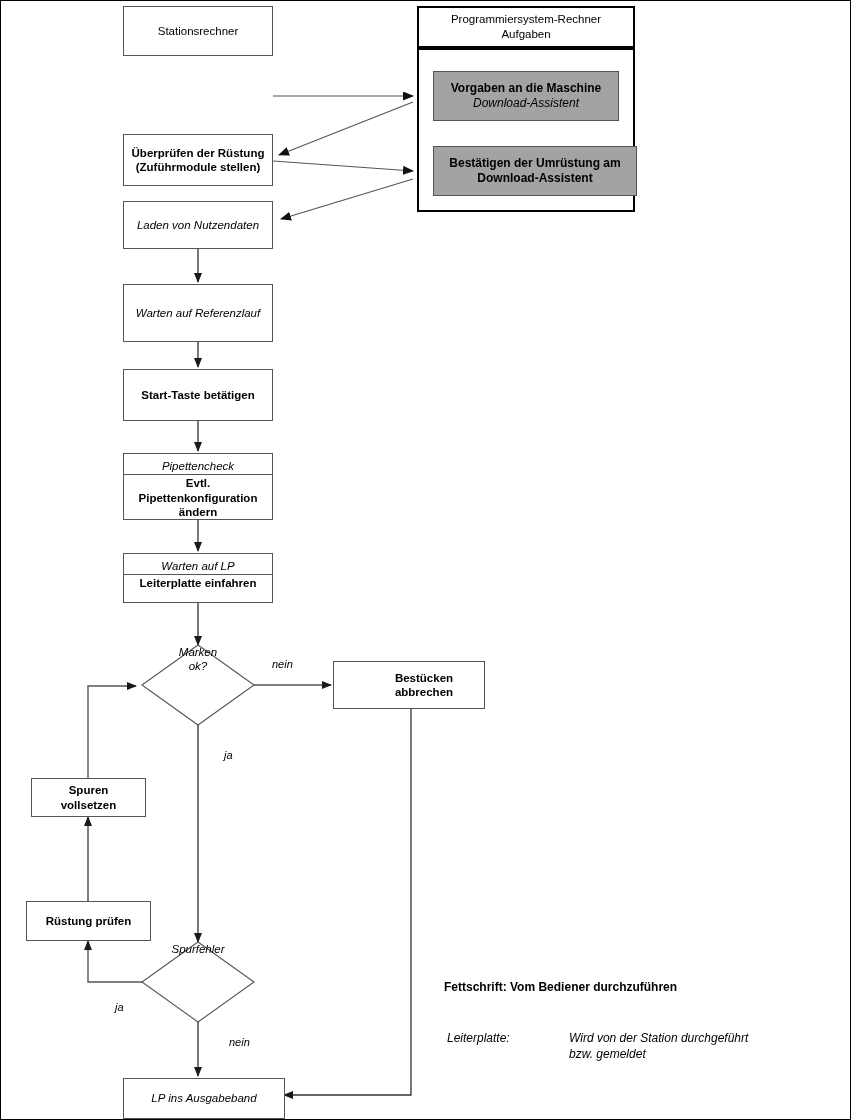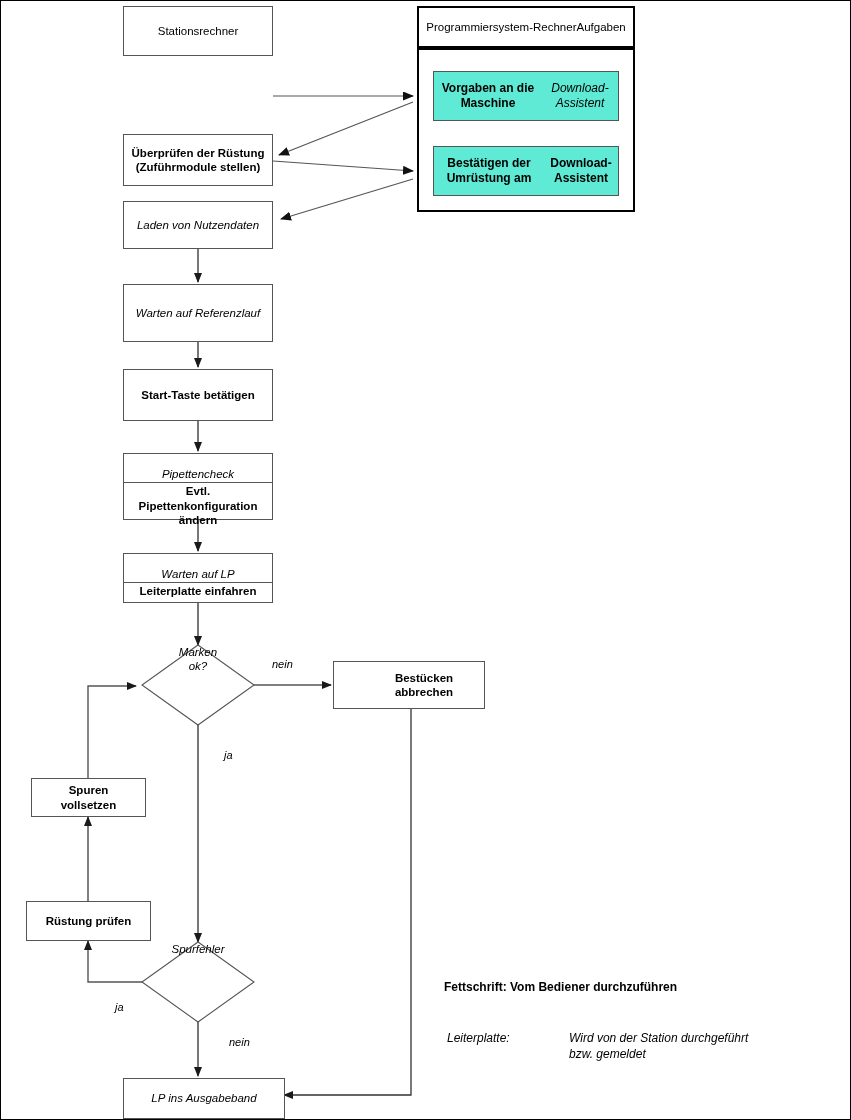--- a/index.html
+++ b/index.html
@@ -44,51 +44,51 @@
   .node .seg { width: 100%; padding: 0 2px; box-sizing: border-box; }
   .node .seg.italic { font-style: italic; font-weight: normal; }
   .node .seg.bold   { font-weight: bold;  font-style: normal; }
   .node .seg.split-top {
     border-bottom: 1px solid #555555;
     padding: 1px 2px 1px 2px;
   }
   .node .seg.split-bottom {
     padding-top: 1px;
   }
-  .node.split { justify-content: flex-start; padding-top: 12px; }
+  .node.split { justify-content: flex-start; padding-top: 4px; }
 
   
   .container-box {
     position: absolute;
     box-sizing: border-box;
     border: 2px solid #000000;
     background: #ffffff;
     z-index: 2;
   }
   .container-header {
     position: absolute;
     box-sizing: border-box;
     border: 2px solid #000000;
     background: #ffffff;
     display: flex;
-    flex-direction: row;
+    flex-direction: column;
     align-items: center;
     justify-content: center;
     text-align: center;
     font-size: 11.5px;
     line-height: 1.3;
     z-index: 3;
   }
   .inner-node {
     position: absolute;
     box-sizing: border-box;
     border: 1px solid #555555;
-    background: #5eead4;
+    background: #a3a3a3;
     display: flex;
-    flex-direction: row;
+    flex-direction: column;
     align-items: center;
     justify-content: center;
     text-align: center;
     font-size: 12px;
     line-height: 1.25;
     z-index: 4;
   }
   .inner-node .line-bold { font-weight: bold; }
   .inner-node .line-italic { font-style: italic; }
 
@@ -237,21 +237,21 @@
     <span>Aufgaben</span>
   </div>
 
   <div class="container-box" style="left:416px; top:47px; width:218px; height:164px;"></div>
 
   <div class="inner-node" style="left:432px; top:70px; width:186px; height:50px;">
     <span class="line-bold">Vorgaben an die Maschine</span>
     <span class="line-italic">Download-Assistent</span>
   </div>
 
-  <div class="inner-node" style="left:432px; top:145px; width:186px; height:50px;">
+  <div class="inner-node" style="left:432px; top:145px; width:204px; height:50px;">
     <span class="line-bold">Bestätigen der Umrüstung am</span>
     <span class="line-bold">Download-Assistent</span>
   </div>
 
   <div class="diamond-wrap" style="left:141px; top:644px; width:112px; height:80px;">
     <div class="diamond-label">
       <span>Marken</span>
       <span>ok?</span>
     </div>
   </div>

